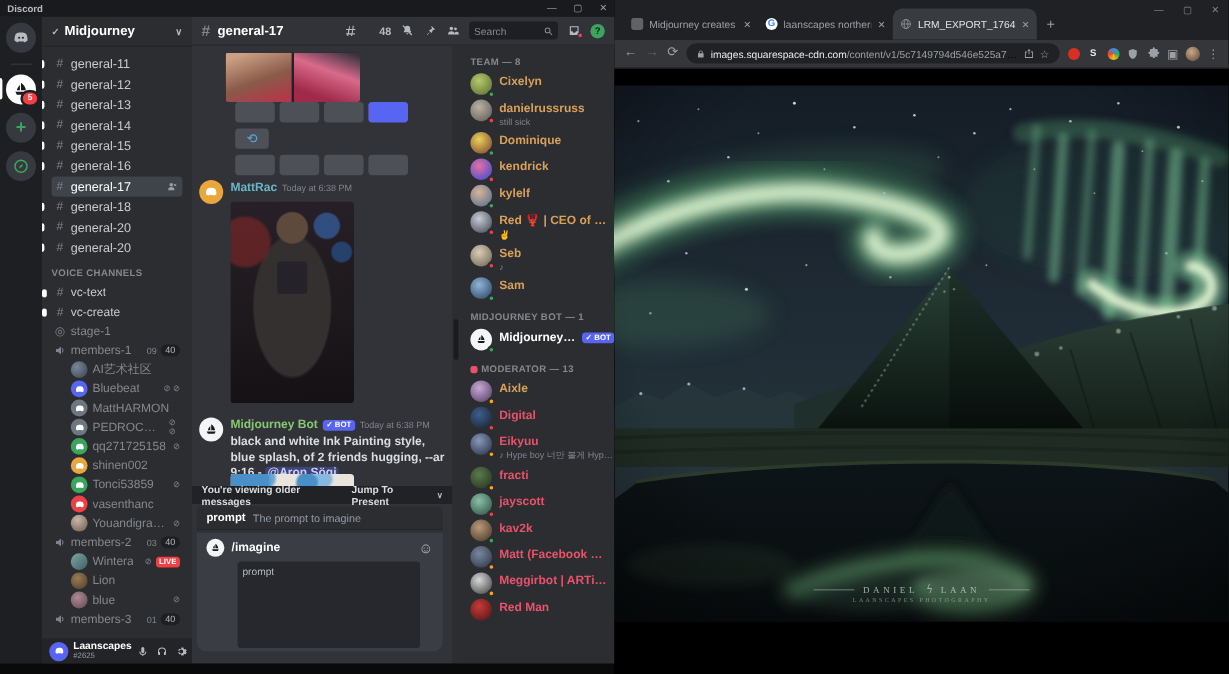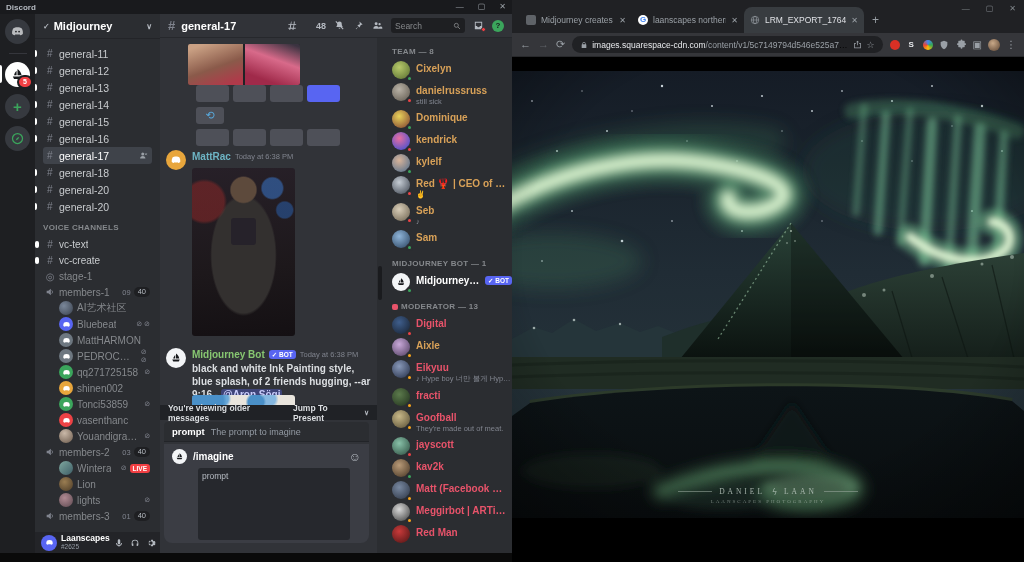--- a/index.html
+++ b/index.html
@@ -534,21 +534,21 @@
             <span class="vright">
               
               
               
               
             </span>
           </div>
           <div class="vrow k-user">
 
             <span class="av" style="background: radial-gradient(circle at 40% 35%, rgb(176, 138, 146), rgb(92, 72, 80));"></span>
-            <span class="vname">lights</span>
+            <span class="vname">blue</span>
             <span class="vright">
               <span class="vicons">⊘</span>
 
             </span>
           </div>
           <div class="vrow k-channel k-speaker">
 
             <span class="ic ic-speaker">
               <svg viewBox="0 0 24 24">
                 <path d="M4 9v6h4l6 5V4L8 9H4z"></path>
@@ -841,72 +841,61 @@
           </span>
         </div>
       </div>
     <div class="mhead">
         <span class="rolechip"></span>
         <span>MODERATOR — 13</span>
       </div>
     <div>
 
     <div class="mrow">
+          <span class="av" style="background: radial-gradient(circle at 40% 35%, rgb(200, 168, 216), rgb(76, 58, 92));">
+            <span class="dot" style="background: rgb(250, 166, 26);"></span>
+          </span>
+          <span class="mcol">
+            <span class="mline">
+              <span class="mname" style="color: rgb(216, 161, 88);">Aixle</span>
+            </span>
+
+          </span>
+        </div>
+        <div class="mrow">
           <span class="av" style="background: radial-gradient(circle at 40% 35%, rgb(63, 94, 140), rgb(22, 32, 46));">
             <span class="dot" style="background: rgb(237, 66, 69);"></span>
           </span>
           <span class="mcol">
             <span class="mline">
               <span class="mname" style="color: rgb(232, 83, 106);">Digital</span>
             </span>
 
           </span>
         </div>
         <div class="mrow">
-          <span class="av" style="background: radial-gradient(circle at 40% 35%, rgb(200, 168, 216), rgb(76, 58, 92));">
-            <span class="dot" style="background: rgb(250, 166, 26);"></span>
-          </span>
-          <span class="mcol">
-            <span class="mline">
-              <span class="mname" style="color: rgb(216, 161, 88);">Aixle</span>
-            </span>
-
-          </span>
-        </div>
-        <div class="mrow">
           <span class="av" style="background: radial-gradient(circle at 40% 35%, rgb(136, 152, 184), rgb(34, 44, 68));">
             <span class="dot" style="background: rgb(250, 166, 26);"></span>
           </span>
           <span class="mcol">
             <span class="mline">
               <span class="mname" style="color: rgb(232, 83, 106);">Eikyuu</span>
             </span>
             <span class="mstatus">♪ Hype boy 너만 볼게 Hype …</span>
           </span>
         </div>
         <div class="mrow">
           <span class="av" style="background: radial-gradient(circle at 40% 35%, rgb(92, 122, 76), rgb(32, 48, 28));">
             <span class="dot" style="background: rgb(250, 166, 26);"></span>
           </span>
           <span class="mcol">
             <span class="mline">
               <span class="mname" style="color: rgb(232, 83, 106);">fracti</span>
             </span>
 
-          </span>
-        </div>
-        <div class="mrow">
-          <span class="av" style="background: radial-gradient(circle at 40% 35%, rgb(200, 184, 136), rgb(86, 76, 51));">
-            <span class="dot" style="background: rgb(250, 166, 26);"></span>
-          </span>
-          <span class="mcol">
-            <span class="mline">
-              <span class="mname" style="color: rgb(232, 83, 106);">Goofball</span>
-            </span>
-            <span class="mstatus">They're made out of meat.</span>
           </span>
         </div>
         <div class="mrow">
           <span class="av" style="background: radial-gradient(circle at 40% 35%, rgb(136, 192, 168), rgb(43, 76, 62));">
             <span class="dot" style="background: rgb(237, 66, 69);"></span>
           </span>
           <span class="mcol">
             <span class="mline">
               <span class="mname" style="color: rgb(232, 83, 106);">jayscott</span>
             </span>

